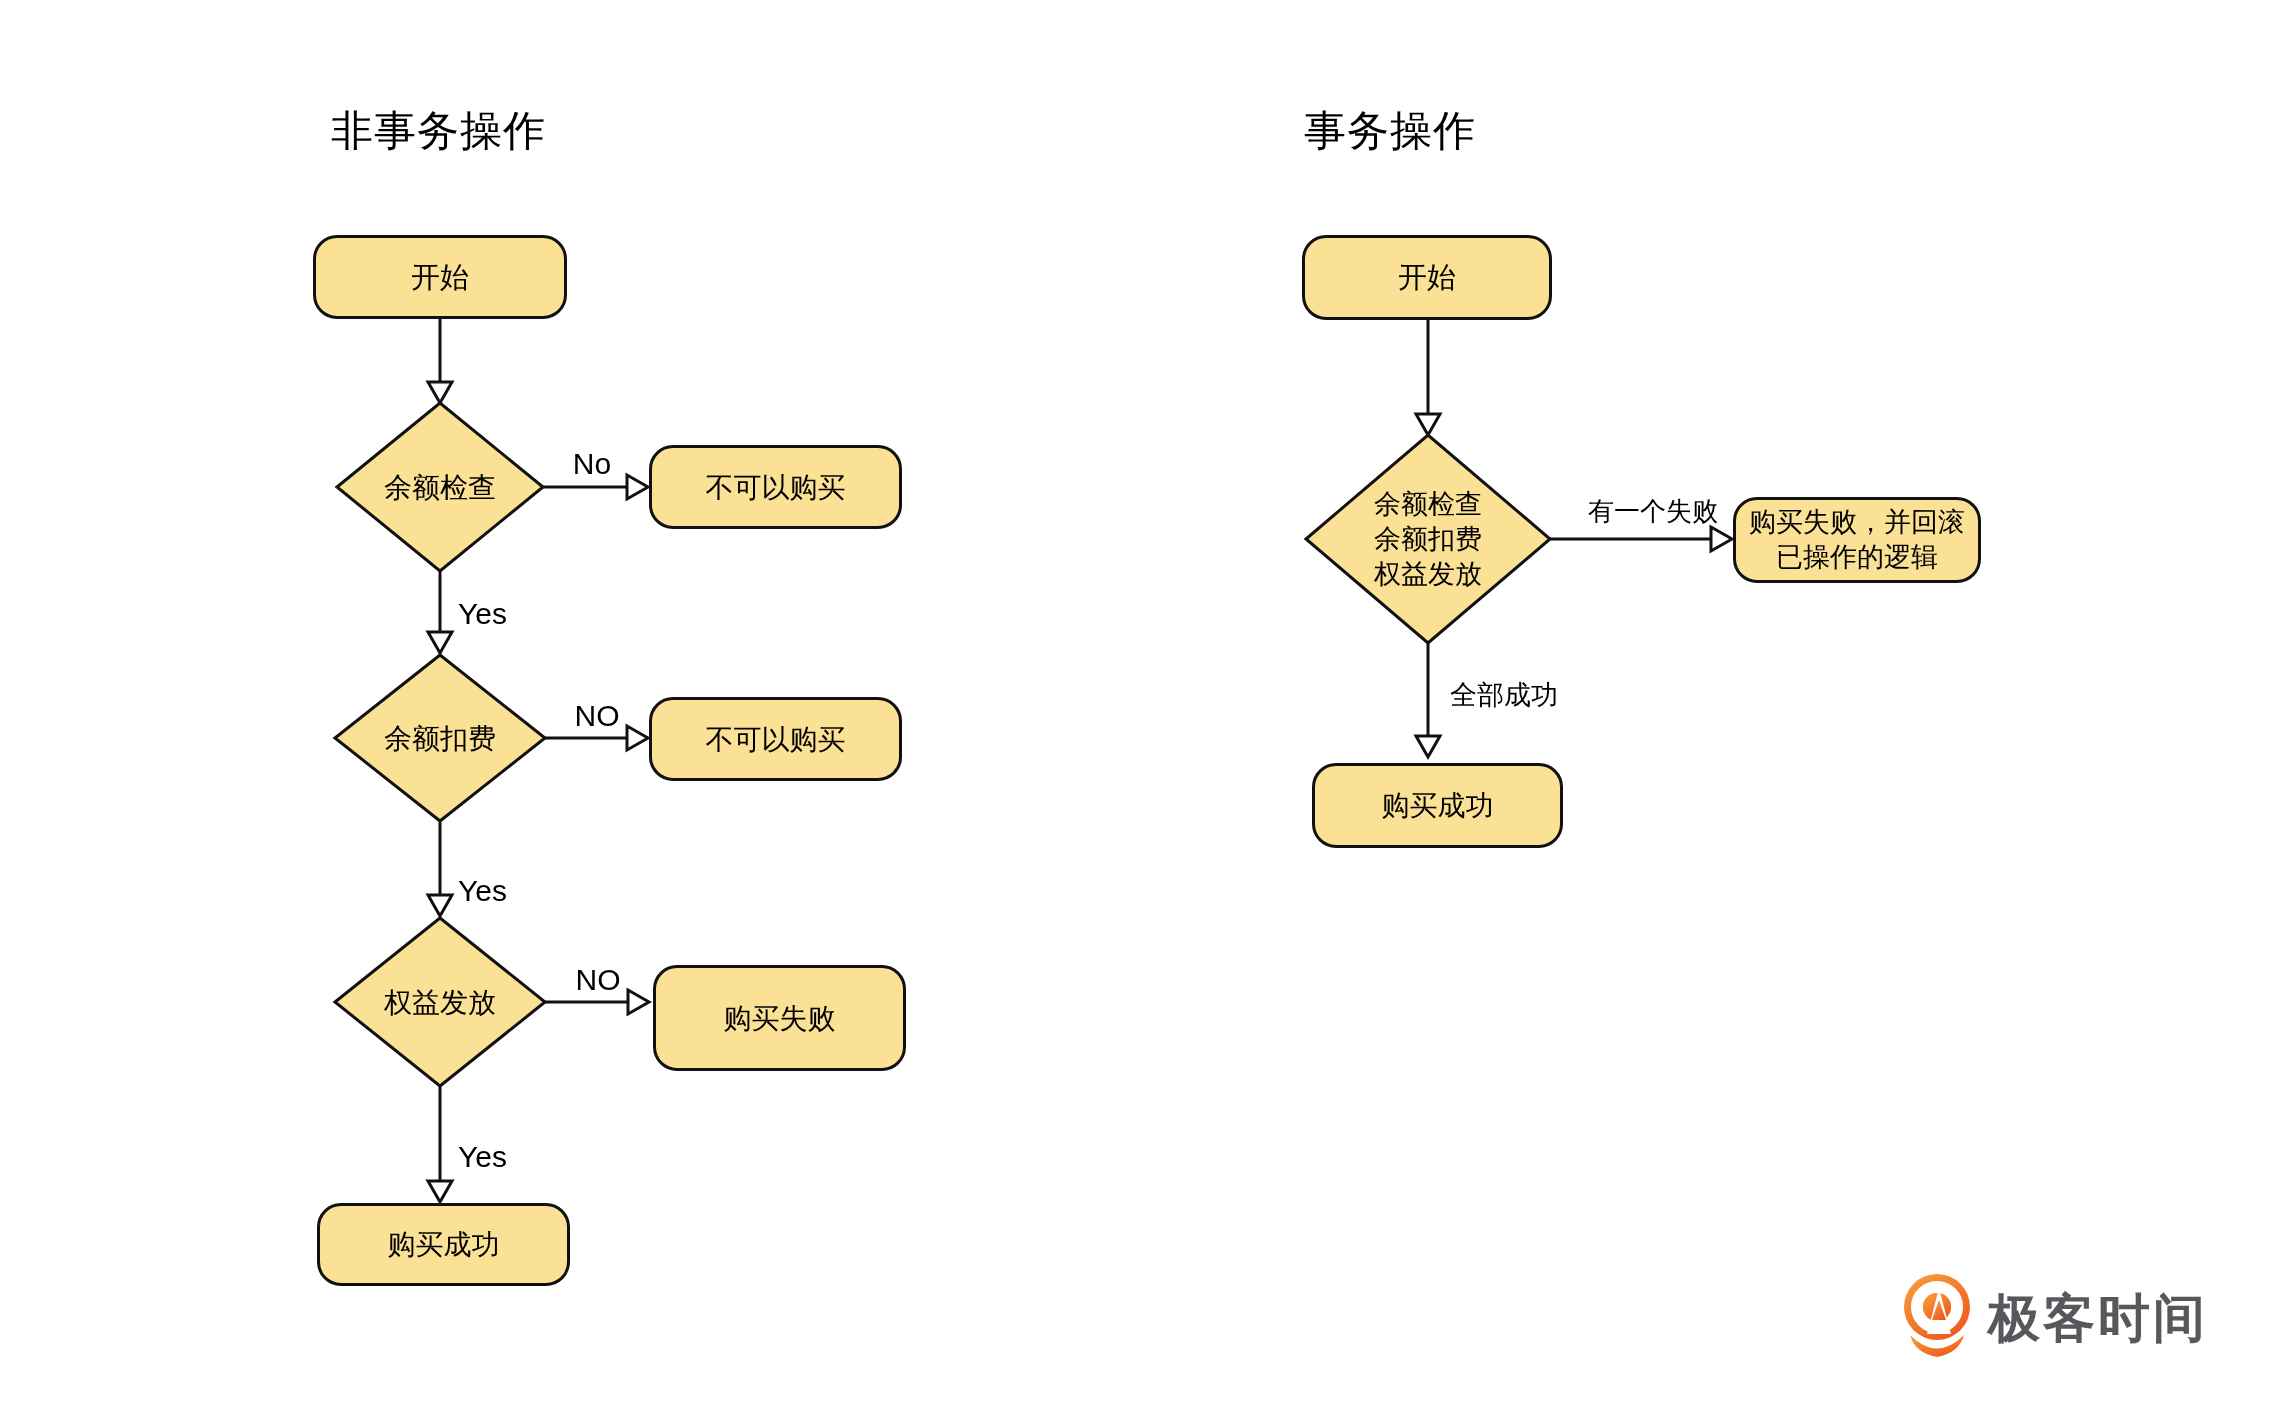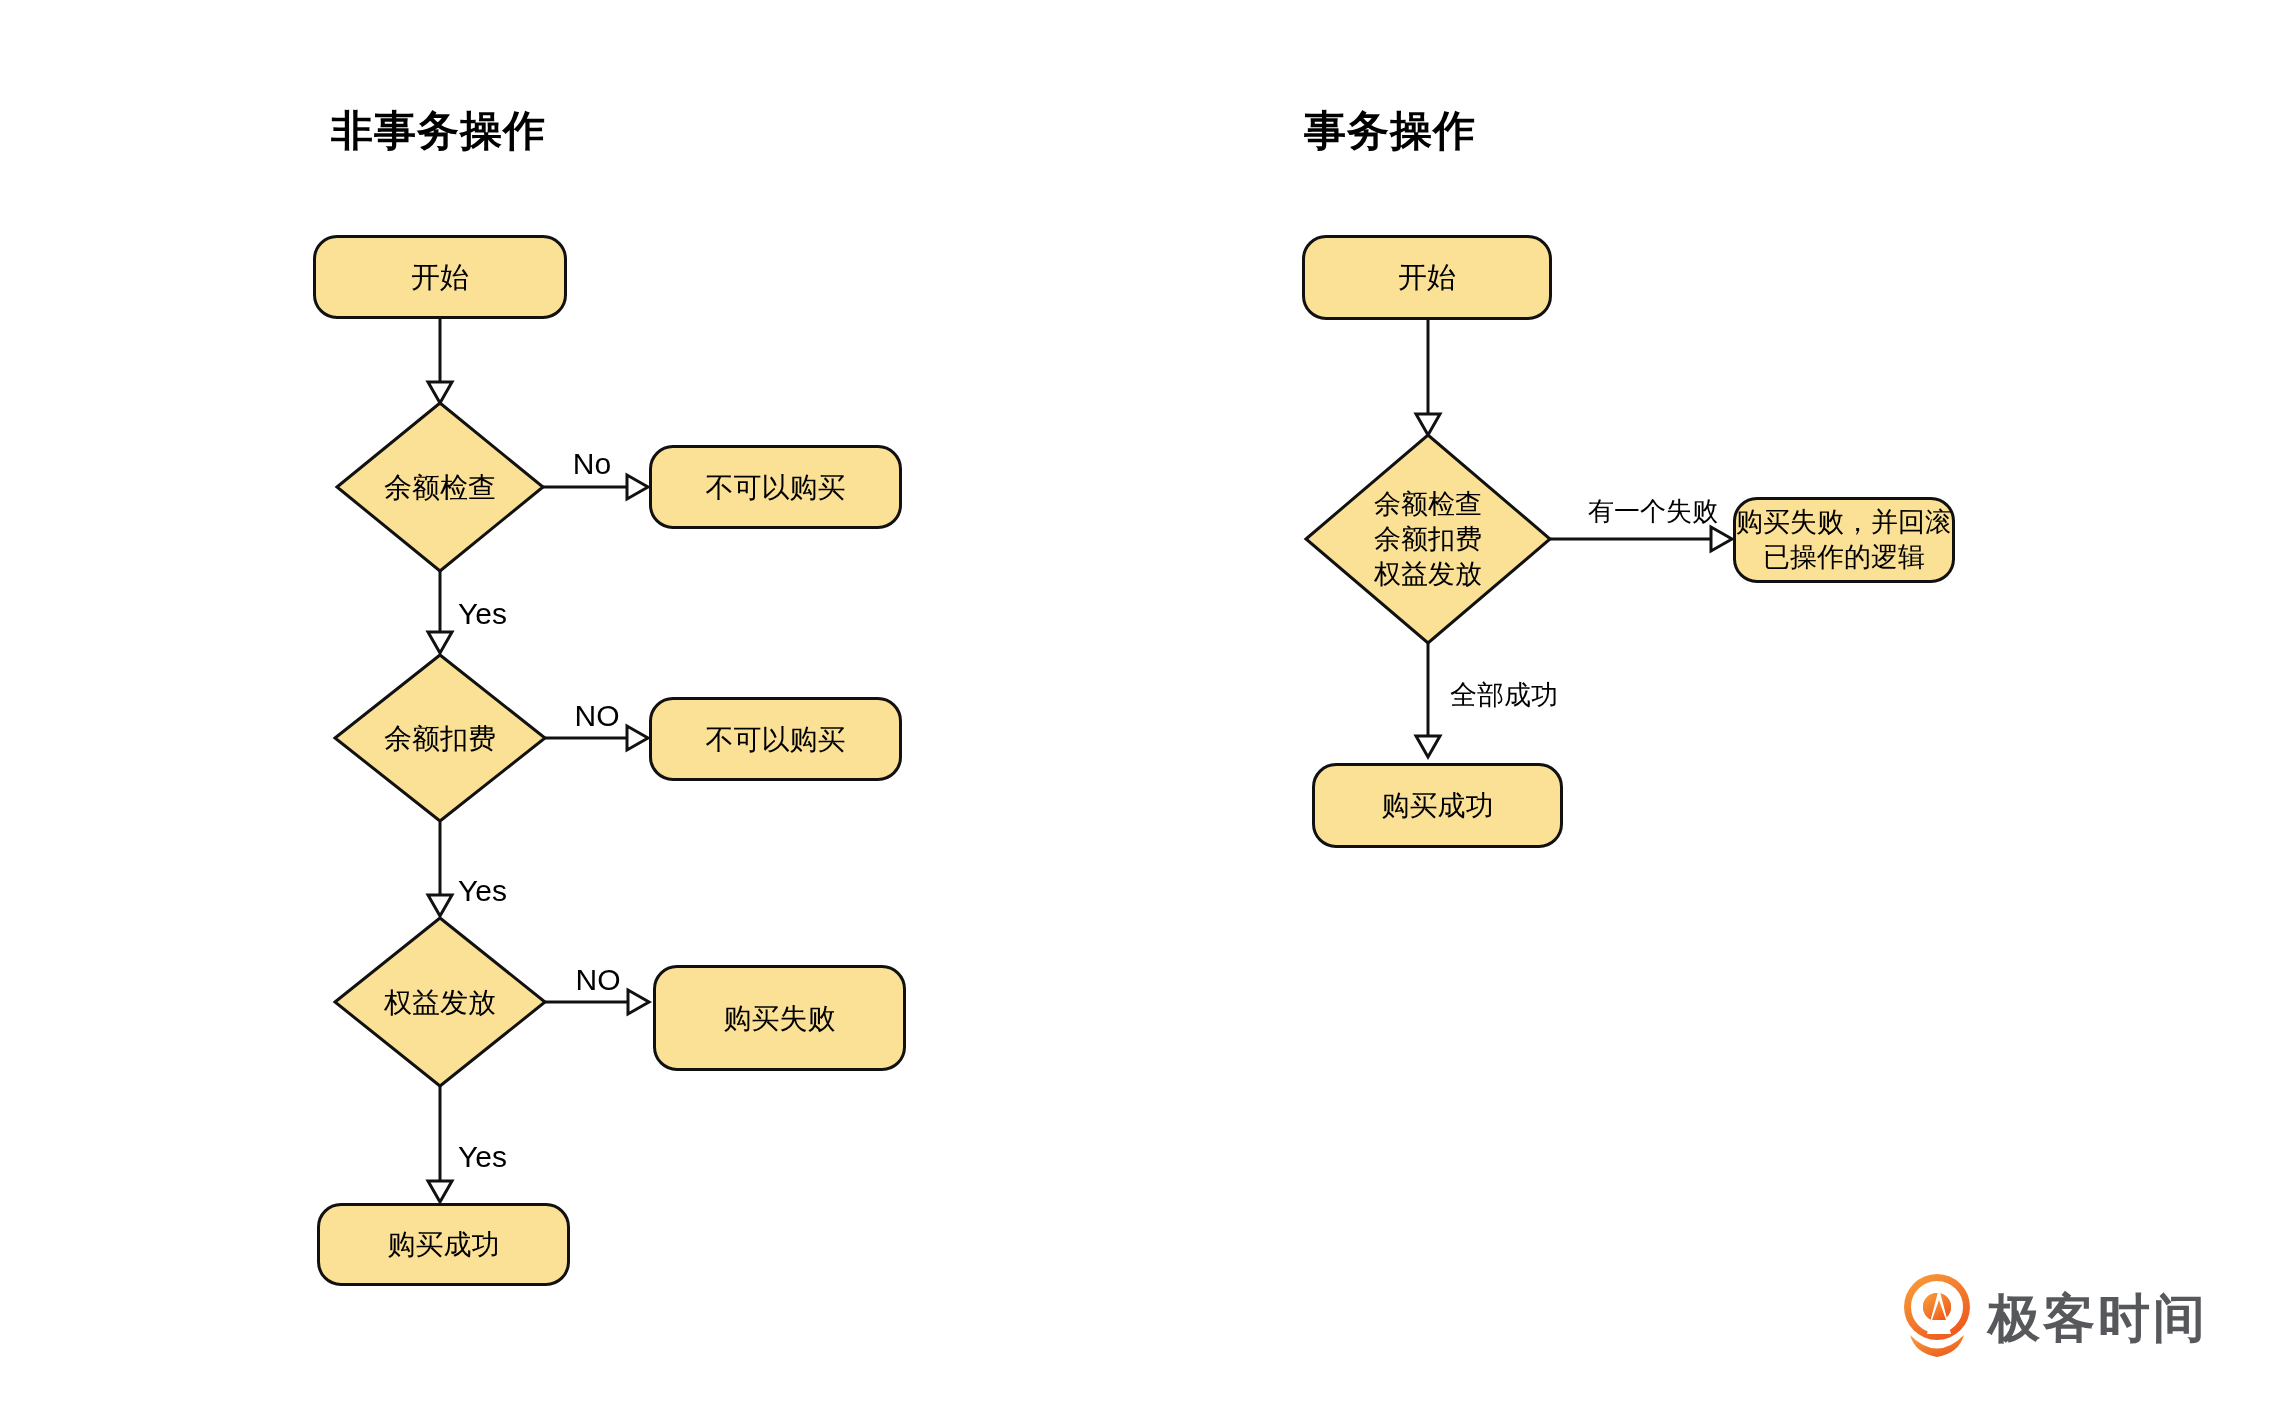--- a/index.html
+++ b/index.html
@@ -8,21 +8,21 @@
     --line:#111111;
     --logo-orange-light:#F9A13A;
     --logo-orange-dark:#EE5A1F;
     --logo-text-color:#57585B;
   }
   html,body{margin:0;padding:0;background:#ffffff;}
   body{width:2284px;height:1406px;font-family:"Liberation Sans","DejaVu Sans",sans-serif;color:#000;}
   #canvas{position:relative;width:2284px;height:1406px;background:#fff;overflow:hidden;}
   #shape-layer{position:absolute;left:0;top:0;}
 
-  .title{position:absolute;font-size:42px;font-weight:700;letter-spacing:1px;white-space:nowrap;}
+  .title{position:absolute;font-size:42px;font-weight:400;letter-spacing:1px;white-space:nowrap;}
 
   .node{
     position:absolute;box-sizing:border-box;
     background:var(--node-fill);
     border:3px solid var(--node-border);
     border-radius:24px;
     display:flex;flex-direction:column;align-items:center;justify-content:center;
     font-size:28px;line-height:35px;text-align:center;white-space:nowrap;
   }
   .dtext{
@@ -95,21 +95,21 @@
   <div class="elabel latin vctr" style="left:458px;top:891px;">Yes</div>
   <div class="elabel latin ctr" style="left:598px;top:980px;">NO</div>
   <div class="elabel latin vctr" style="left:458px;top:1157px;">Yes</div>
 
   <div class="node" style="left:1302px;top:235px;width:250px;height:85px;font-size:29px;">开始</div>
   <div class="dtext" style="left:1428px;top:539px;font-size:27px;">
     <div>余额检查</div>
     <div>余额扣费</div>
     <div>权益发放</div>
   </div>
-  <div class="node" style="left:1733px;top:497px;width:222px;height:86px;font-size:27px;">
+  <div class="node" style="left:1733px;top:497px;width:248px;height:86px;font-size:27px;">
     <div>购买失败，并回滚</div>
     <div>已操作的逻辑</div>
   </div>
   <div class="node" style="left:1312px;top:763px;width:251px;height:85px;">购买成功</div>
 
   <div class="elabel ctr" style="left:1633px;top:511px;font-size:26px;margin-left:20px;">有一个失败</div>
   <div class="elabel vctr" style="left:1450px;top:695px;">全部成功</div>
 
   <div class="logo">
     <svg width="70" height="88" viewBox="0 0 70 88">

